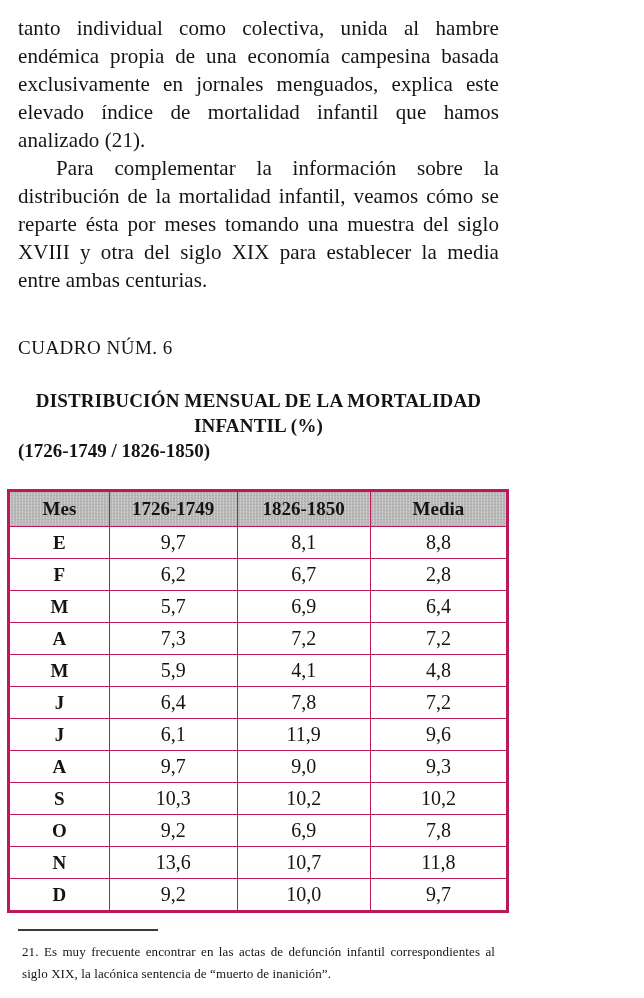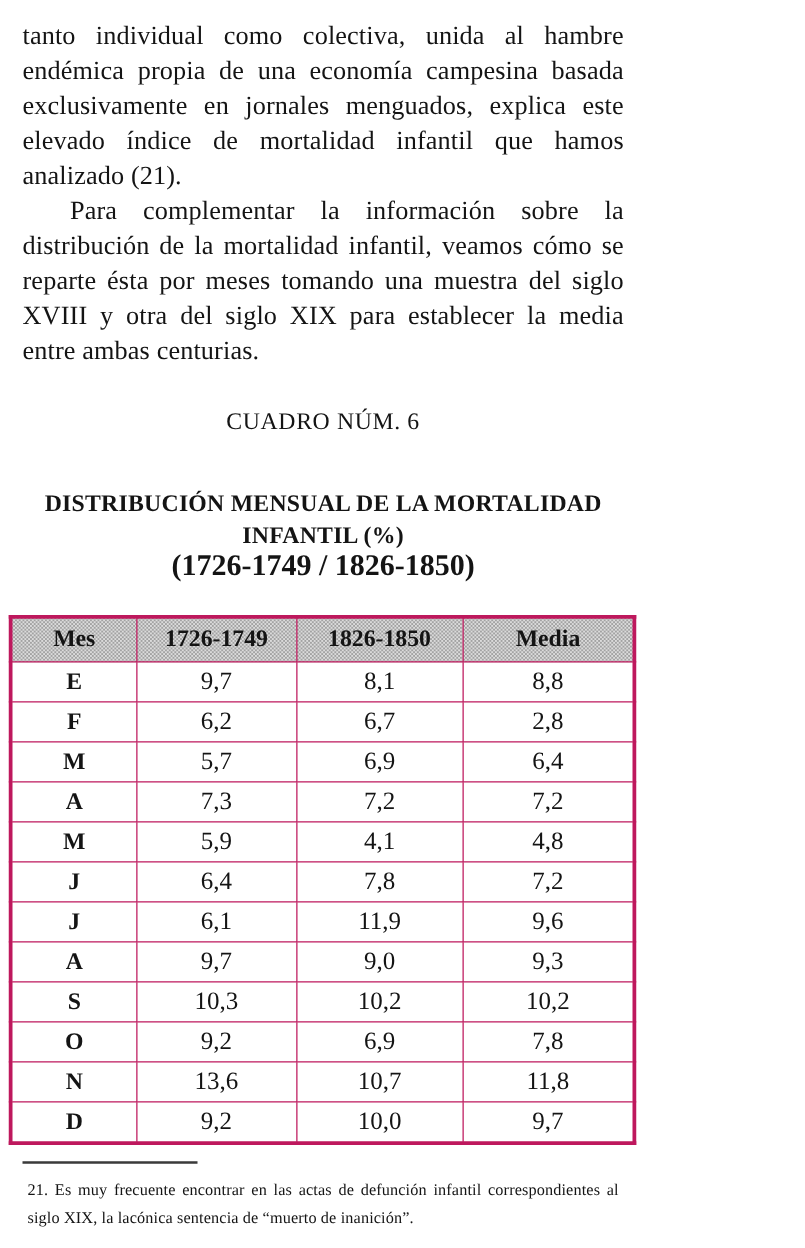--- a/index.html
+++ b/index.html
@@ -26,36 +26,35 @@
     font-size: 21px;
     line-height: 28px;
     text-align: justify;
     margin: 0;
     letter-spacing: 0.1px;
   }
   .para.indented {
     text-indent: 38px;
   }
   .caption {
-    margin-top: 33px;
-    text-align: center;
+    margin-top: 43px;
     font-size: 19px;
     letter-spacing: 0.5px;
   }
   .table-title {
-    margin-top: 42px;
+    margin-top: 29px;
     text-align: center;
     font-size: 19px;
     font-weight: bold;
     line-height: 25px;
     letter-spacing: 0.2px;
   }
   .table-subtitle {
-    text-align: center;
-    font-size: 24px;
+    text-align: left;
+    font-size: 19px;
     font-weight: bold;
     line-height: 25px;
   }
   .table-wrap {
     margin: 26px -10px 0 -11px;
   }
   table.data-table {
     width: 100%;
     border-collapse: collapse;
     table-layout: fixed;

